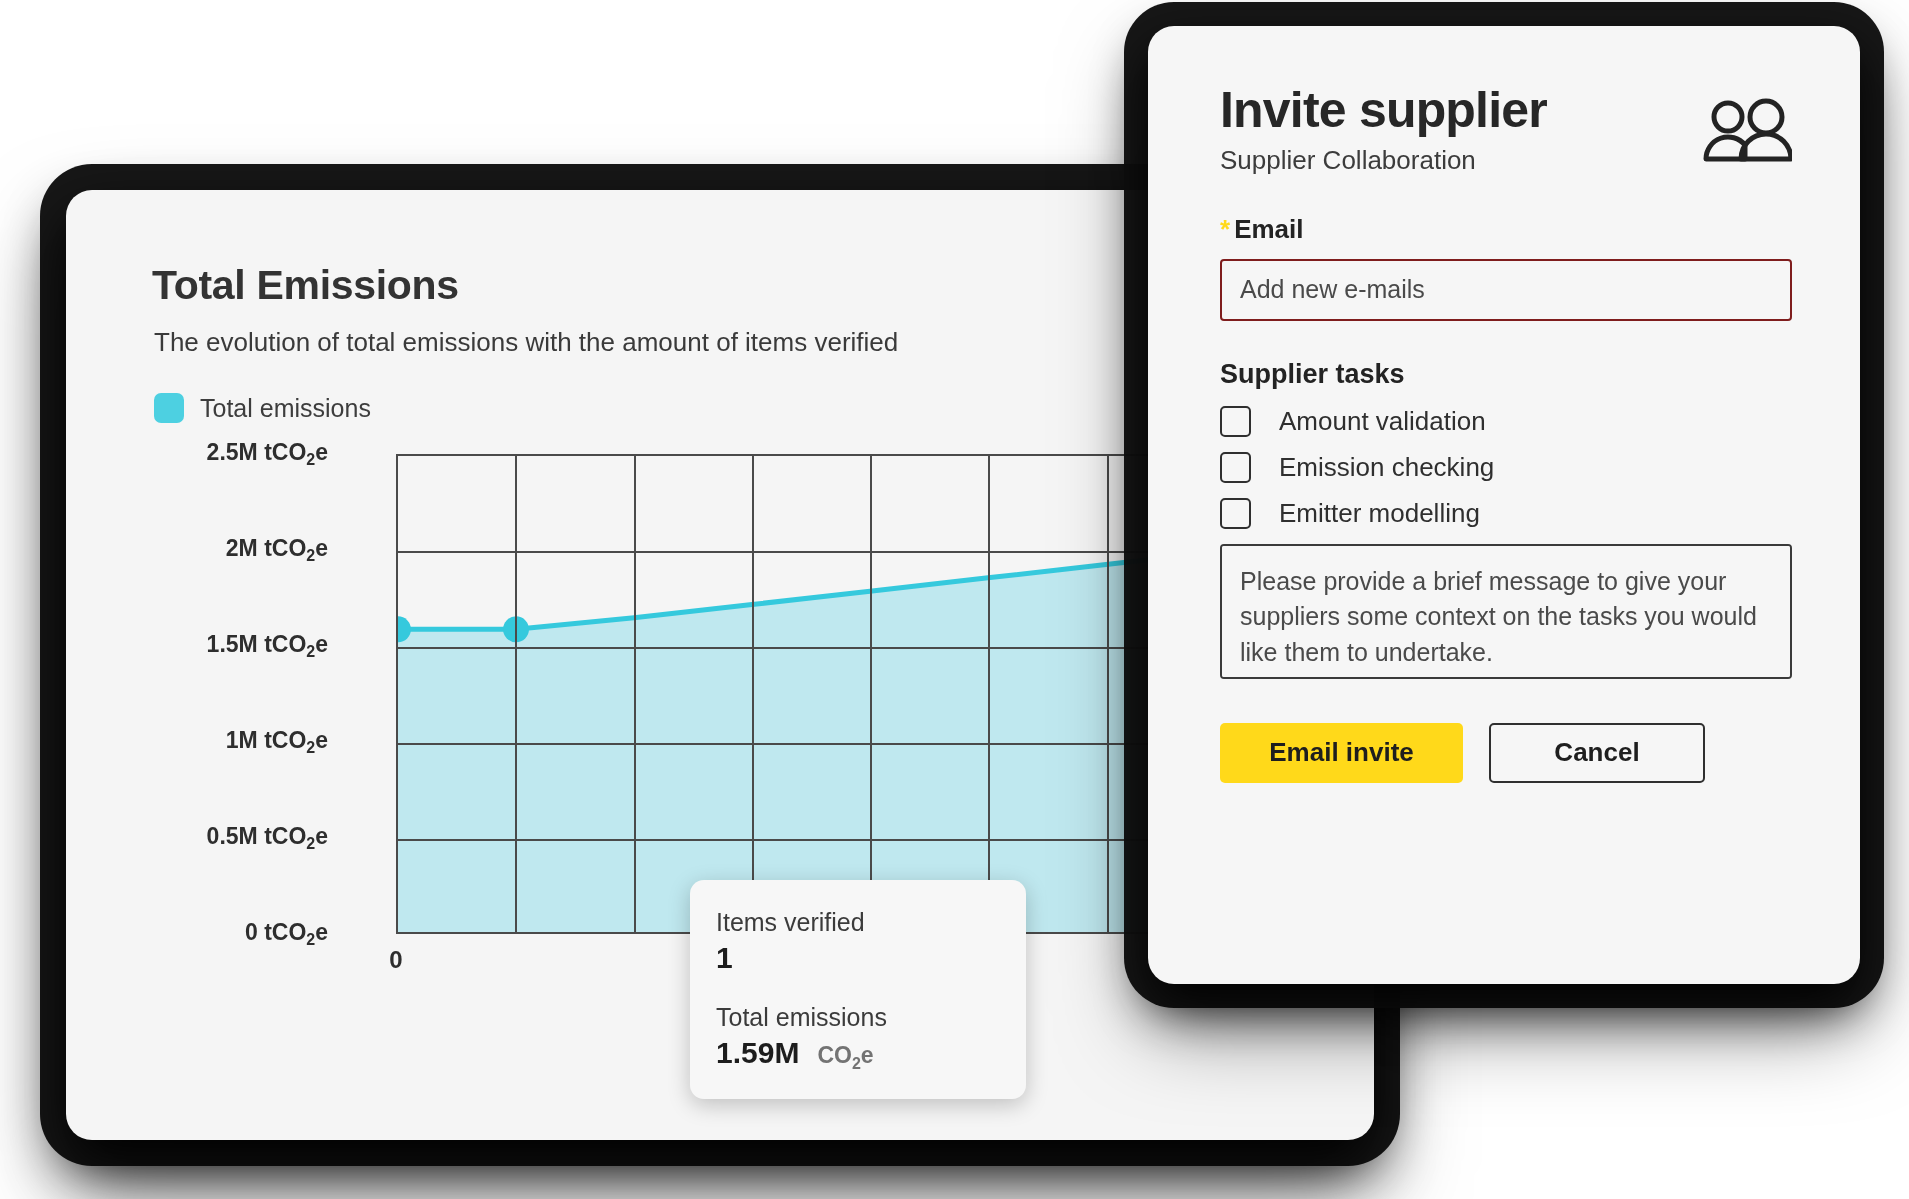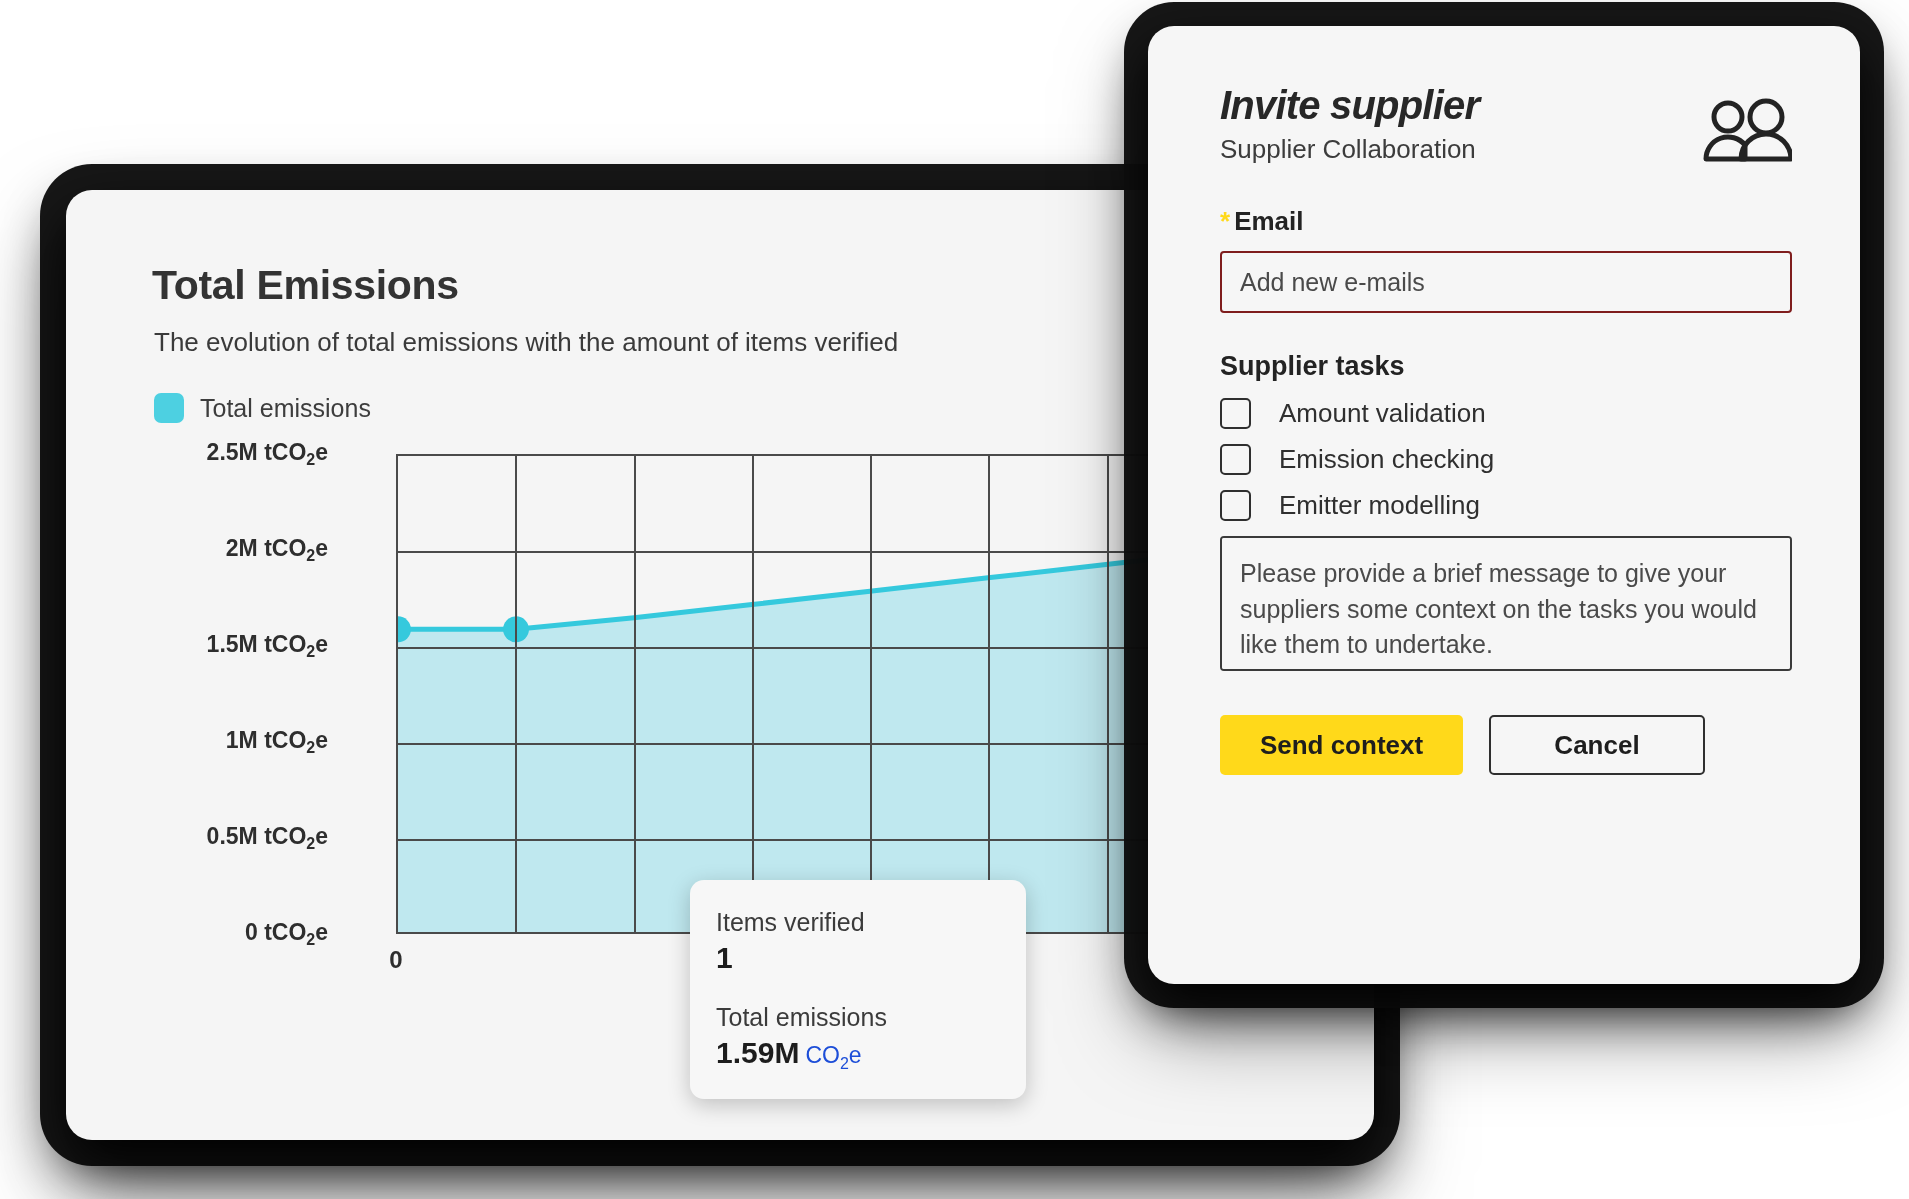--- a/index.html
+++ b/index.html
@@ -176,23 +176,23 @@
     margin-bottom: 4px;
   }
   .tt-val {
     font-size: 30px;
     font-weight: bold;
     color: #1d1d1d;
   }
   .tt-block + .tt-block { margin-top: 28px; }
   .tt-unit {
     font-size: 23px;
-    font-weight: normal;
-    color: #1d4ed8;
-    margin-left: 6px;
+    font-weight: bold;
+    color: #737373;
+    margin-left: 18px;
   }
   .tt-unit sub { font-size: 16px; }
 
   
   #invite-panel {
     position: absolute;
     left: 1148px;
     top: 26px;
     width: 712px;
     height: 958px;
@@ -210,26 +210,25 @@
     top: 58px;
     right: 68px;
   }
 
   .panel-head {
     display: flex;
     align-items: flex-start;
     justify-content: space-between;
   }
   .panel-title {
-    font-size: 40px;
+    font-size: 50px;
     font-weight: bold;
     color: #272727;
     letter-spacing: -0.8px;
     line-height: 1.05;
-    font-style: italic;
   }
   .panel-subtitle {
     font-size: 26px;
     color: #3c3c3c;
     margin-top: 8px;
   }
   #people-icon { margin-top: 14px; }
 
   .field-label {
     font-size: 26px;
@@ -431,20 +430,20 @@
           </div>
           <div class="check-row">
             <div class="checkbox"></div>
             <div class="check-label">Emitter modelling</div>
           </div>
         </div>
 
       <textarea class="message-box" placeholder="Please provide a brief message to give your suppliers some context on the tasks you would like them to undertake." style=""></textarea>
 
       <div class="btn-row">
-        <button class="btn btn-primary">Send context</button>
+        <button class="btn btn-primary">Email invite</button>
         <button class="btn btn-secondary">Cancel</button>
       </div>
 
     </div>
   </div>
 
 </div>
 
 </body></html>

